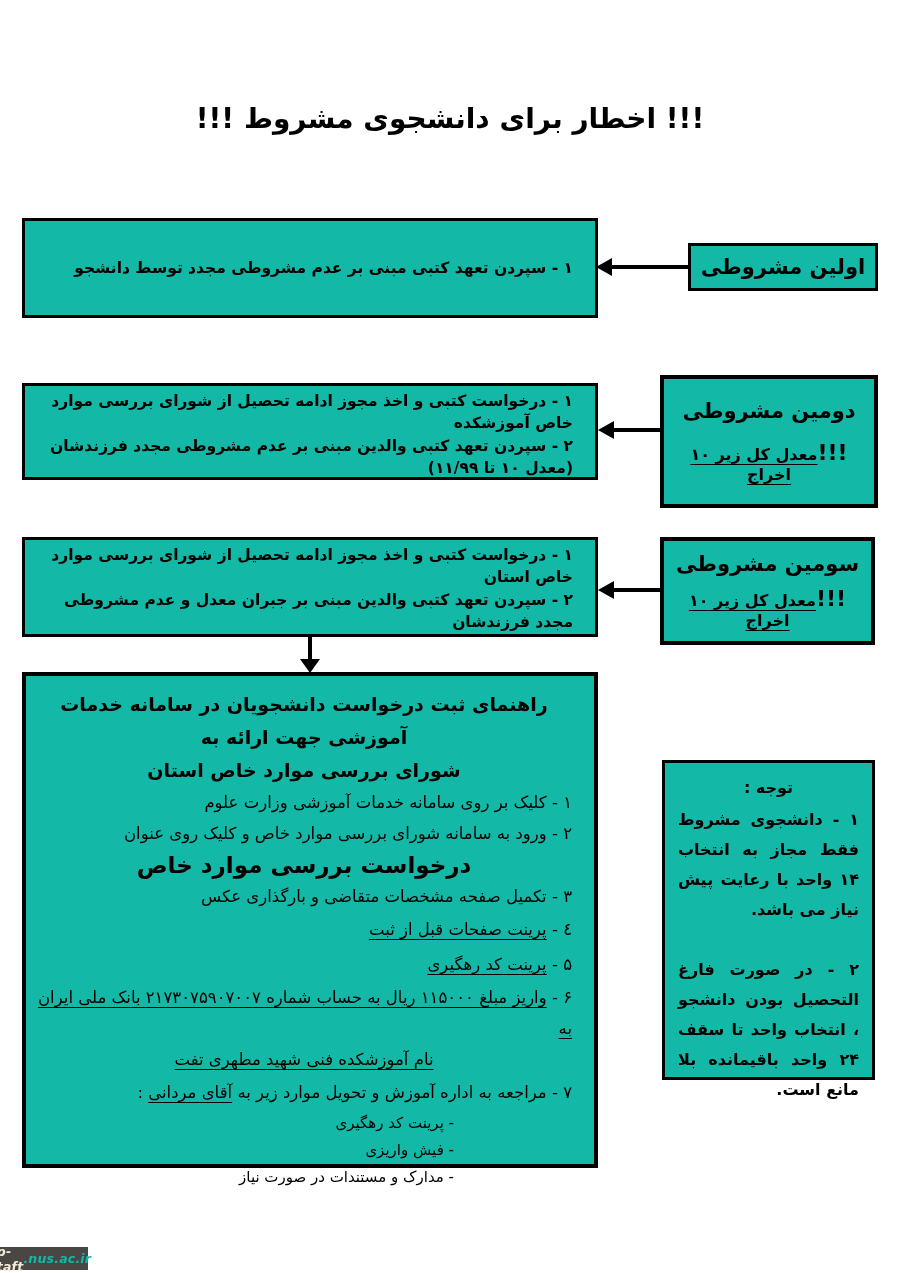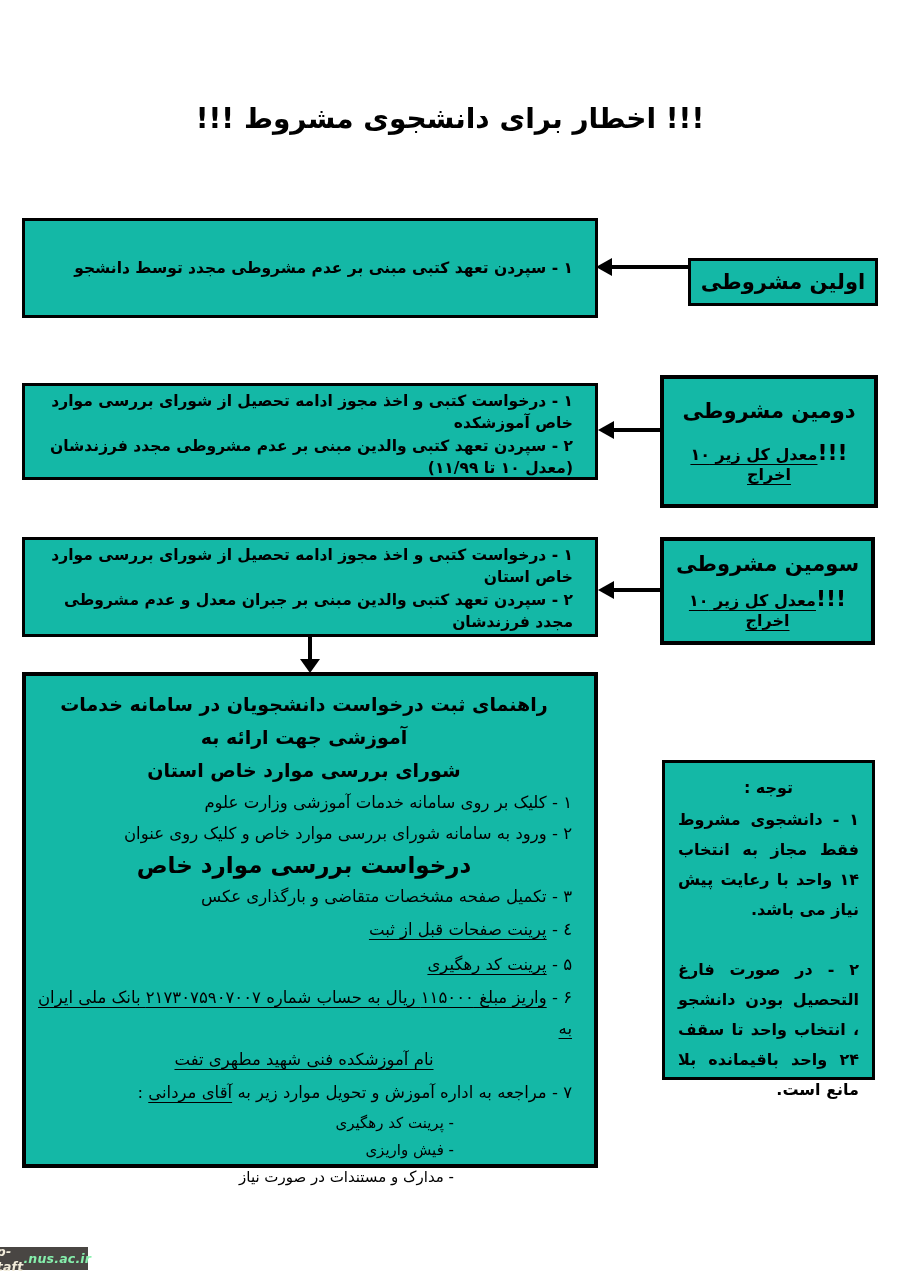--- a/index.html
+++ b/index.html
@@ -65,21 +65,21 @@
 
 <div class="page">
 
   <div class="title">!!! اخطار برای دانشجوی مشروط !!!</div>
 
   <div class="box actions-box" style="left:22px; top:218px; width:576px; height:100px;">
     <div class="action-line">۱ -  سپردن تعهد کتبی مبنی بر عدم مشروطی مجدد توسط دانشجو</div>
   </div>
   <div class="arrow-line-h" style="left:612px; top:265px; width:76px;"></div>
   <div class="arrow-head-left" style="left:596px; top:258px;"></div>
-  <div class="box label-box" style="left:688px; top:243px; width:190px; height:48px;margin-top:15px;">
+  <div class="box label-box" style="left:688px; top:243px; width:190px; height:48px;">
     <div class="label-main">اولین مشروطی</div>
   </div>
 
   <div class="box actions-box" style="left:22px; top:383px; width:576px; height:97px;">
     <div class="action-line">۱ -  درخواست کتبی و اخذ مجوز ادامه تحصیل از شورای بررسی موارد خاص آموزشکده</div>
     <div class="action-line">۲ -  سپردن تعهد کتبی والدین مبنی بر عدم مشروطی مجدد فرزندشان (معدل ۱۰ تا ۱۱/۹۹)</div>
   </div>
   <div class="arrow-line-h" style="left:614px; top:428px; width:46px;"></div>
   <div class="arrow-head-left" style="left:598px; top:421px;"></div>
   <div class="box label-box label-box--thick" style="left:660px; top:375px; width:218px; height:133px;">
@@ -138,16 +138,16 @@
   </div>
 
   <div class="box note-box" style="left:662px; top:760px; width:213px; height:320px;">
     <div class="note-heading">توجه :</div>
     <p class="note-para">۱ -  دانشجوی مشروط فقط مجاز به انتخاب ۱۴ واحد با رعایت پیش نیاز می باشد.</p>
     <p class="note-para">۲ -  در صورت فارغ التحصیل بودن دانشجو ، انتخاب واحد تا سقف ۲۴ واحد باقیمانده بلا مانع است.</p>
   </div>
 
   <div class="watermark" style="background: rgb(73, 70, 67);">
     <span style="color: rgb(242, 236, 218);">p-taft</span>
-      <span style="color: #86efac;">.nus.ac.ir</span>
+      <span style="color: #14b8a6;">.nus.ac.ir</span>
   </div>
 
 </div>
 
 </body></html>

